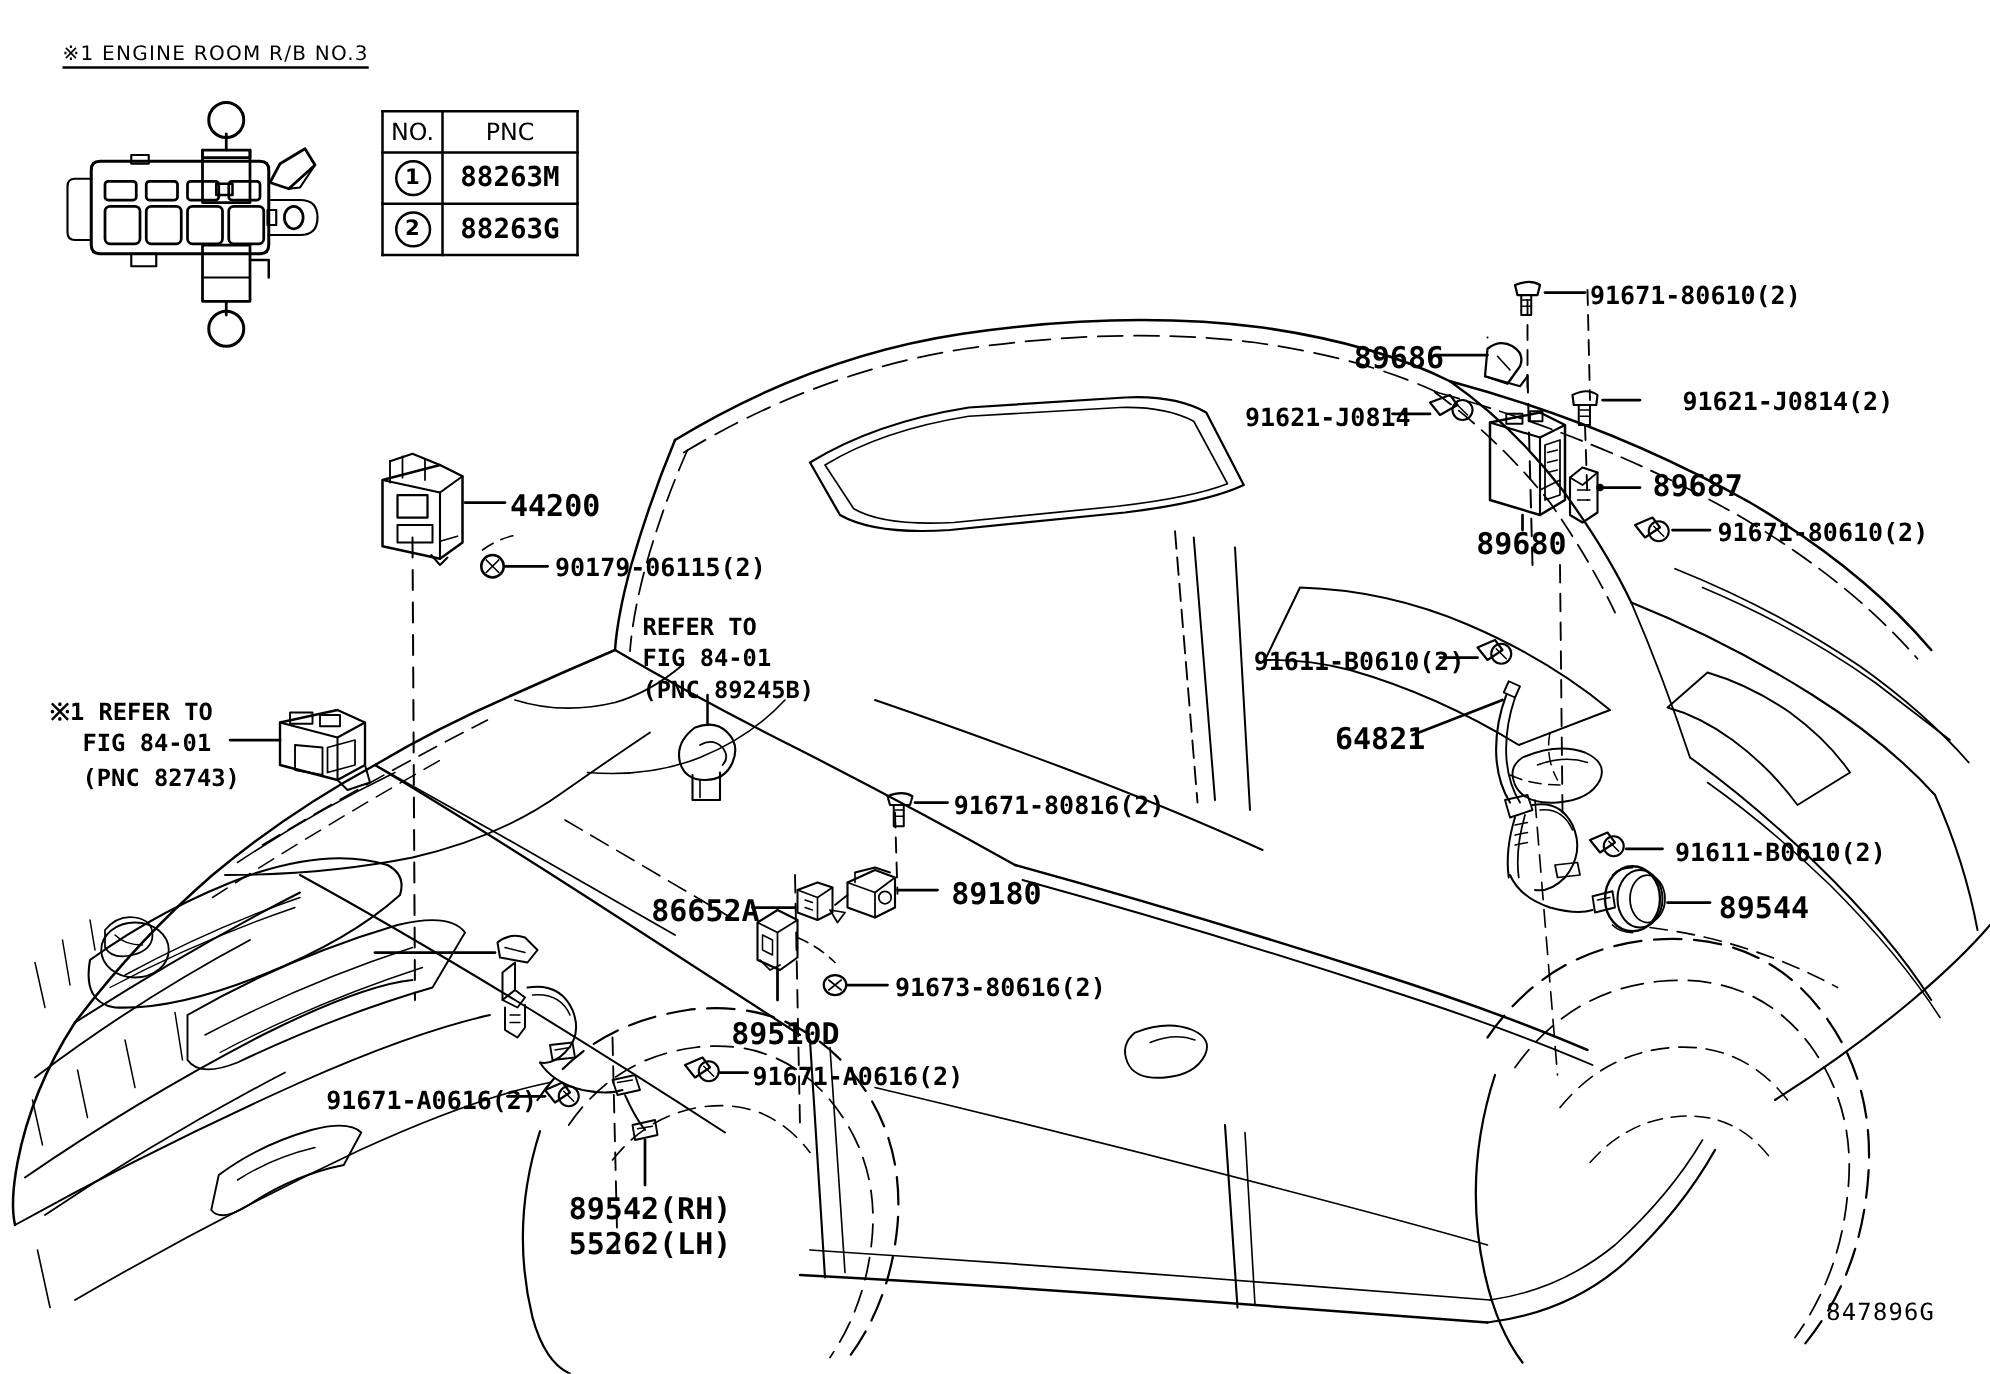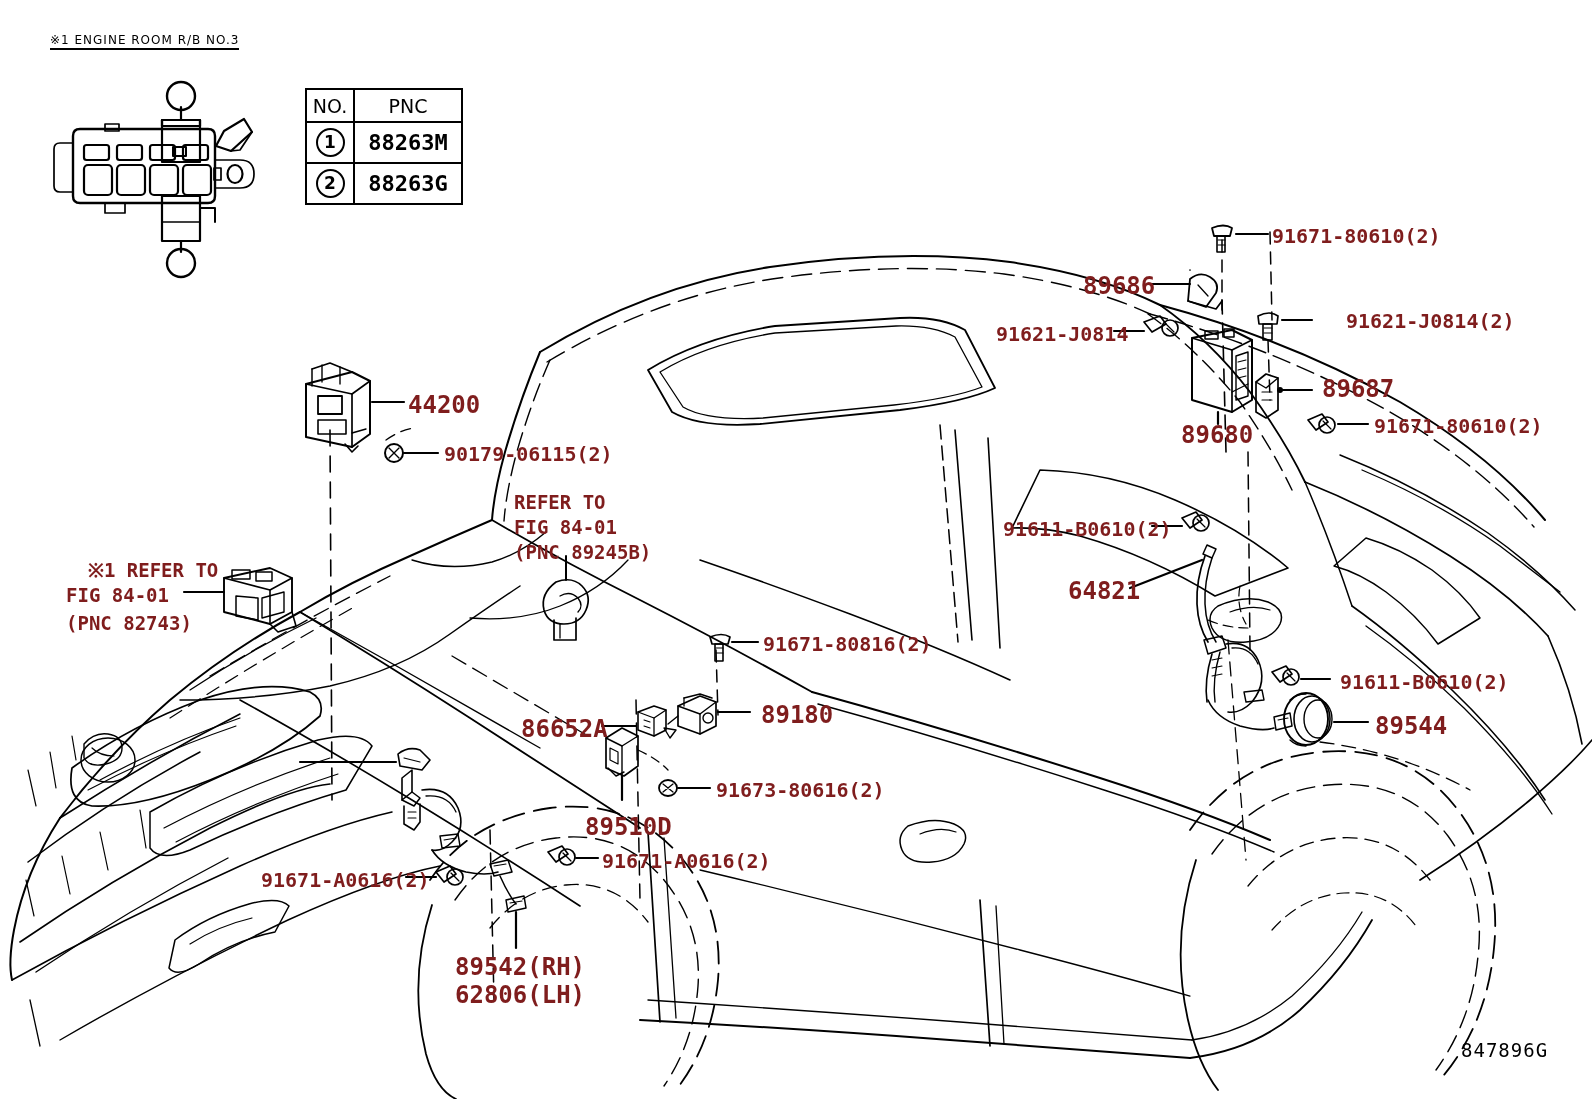--- a/index.html
+++ b/index.html
@@ -1,25 +1,25 @@
 <!DOCTYPE html>
 <html><head>
 <meta charset="utf-8">
 <style>
   html,body{margin:0;padding:0;background:#ffffff;}
   body{width:1592px;height:1099px;position:relative;overflow:hidden;
        font-family:"DejaVu Sans Mono","Liberation Mono",monospace;color:#000;}
   #root{position:absolute;inset:0;}
   svg{position:absolute;top:0;left:0;width:1592px;height:1099px;}
   .lbl{position:absolute;white-space:pre;font-family:"DejaVu Sans Mono","Liberation Mono",monospace;
-       font-weight:bold;color:#7f1d1d;line-height:1.28;text-align:center;}
+       font-weight:bold;color:#000000;line-height:1.28;text-align:center;}
   .pn{font-size:20px;letter-spacing:0px;}
   .pn-big{font-size:24px;letter-spacing:0px;}
   .refer{font-size:19px;}
-  .title{position:absolute;font-size:12px;font-family:"DejaVu Sans","Liberation Sans",sans-serif;
+  .title{position:absolute;font-size:16px;font-family:"DejaVu Sans","Liberation Sans",sans-serif;
          font-weight:normal;letter-spacing:1px;border-bottom:2px solid #000;padding-bottom:1px;}
   .foot{position:absolute;font-size:19px;font-weight:normal;letter-spacing:1px;}
   table.pnc{position:absolute;border-collapse:collapse;}
   table.pnc td,table.pnc th{border:2px solid #000;text-align:center;padding:0;}
   table.pnc th{font-family:"DejaVu Sans","Liberation Sans",sans-serif;font-weight:normal;font-size:19px;height:31px;}
   table.pnc td{font-size:22px;font-weight:bold;height:39px;font-family:"DejaVu Sans Mono","Liberation Mono",monospace;}
   .cno{width:46px;}
   .cpnc{width:106px;}
   .circnum{display:inline-block;width:25px;height:25px;border:2px solid #000;border-radius:50%;
            line-height:24px;font-size:17px;font-weight:bold;text-align:center;
@@ -463,21 +463,21 @@
   </svg>
 
   <div class="lbl pn-big" style="left:408px;top:390px;">44200</div>
 
   <div class="lbl pn" style="left:444px;top:442px;">90179-06115(2)</div>
 
   <div class="lbl refer" style="left:514px;top:490px;">REFER TO</div>
   <div class="lbl refer" style="left:514px;top:515px;">FIG 84-01</div>
   <div class="lbl refer" style="left:514px;top:540px;">(PNC 89245B)</div>
 
-  <div class="lbl refer" style="left:40px;top:558px;margin-left:48px;">※1 REFER TO</div>
+  <div class="lbl refer" style="left:40px;top:558px;">※1 REFER TO</div>
   <div class="lbl refer" style="left:66px;top:583px;">FIG 84-01</div>
   <div class="lbl refer" style="left:66px;top:611px;">(PNC 82743)</div>
 
   <div class="lbl pn" style="left:1272px;top:224px;">91671-80610(2)</div>
 
   <div class="lbl pn-big" style="left:1083px;top:271px;">89686</div>
 
   <div class="lbl pn" style="left:996px;top:322px;">91621-J0814</div>
 
   <div class="lbl pn" style="left:1346px;top:309px;">91621-J0814(2)</div>
@@ -504,17 +504,17 @@
 
   <div class="lbl pn" style="left:716px;top:778px;">91673-80616(2)</div>
 
   <div class="lbl pn-big" style="left:585px;top:812px;">89510D</div>
 
   <div class="lbl pn" style="left:602px;top:849px;">91671-A0616(2)</div>
 
   <div class="lbl pn" style="left:261px;top:868px;">91671-A0616(2)</div>
 
   <div class="lbl pn-big" style="left:455px;top:952px;">89542(RH)</div>
-  <div class="lbl pn-big" style="left:455px;top:980px;">62806(LH)</div>
+  <div class="lbl pn-big" style="left:455px;top:980px;">55262(LH)</div>
 
   <div class="foot" style="left:1461px;top:1039px;">847896G</div>
 
 </div>
 
 </body></html>

